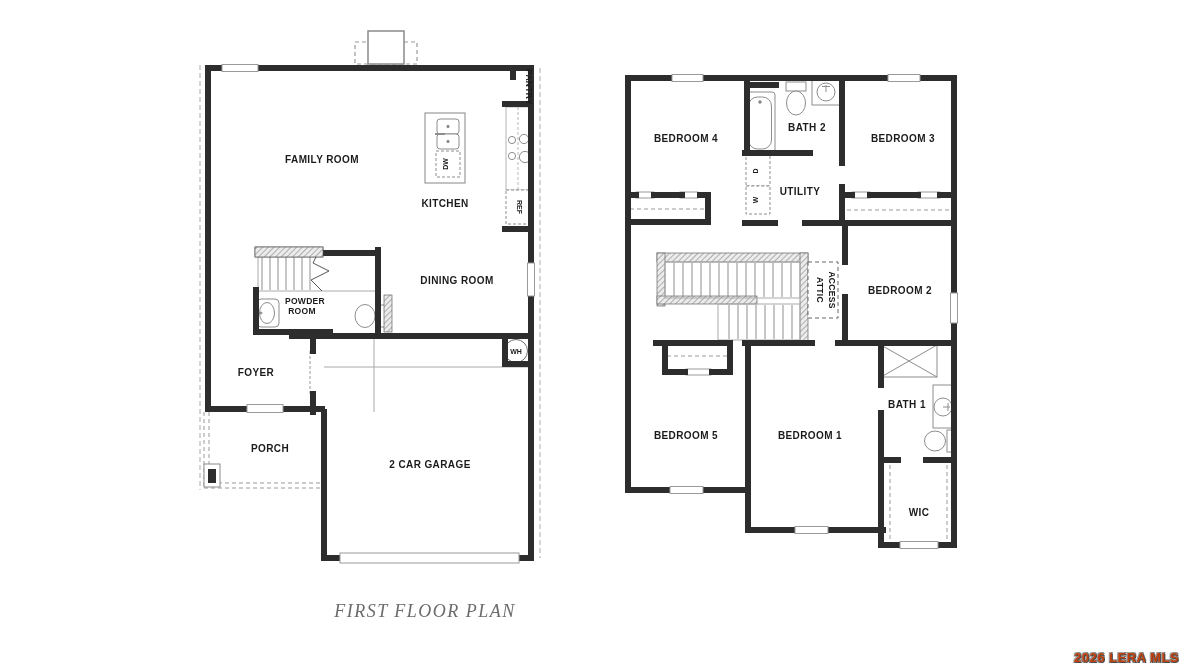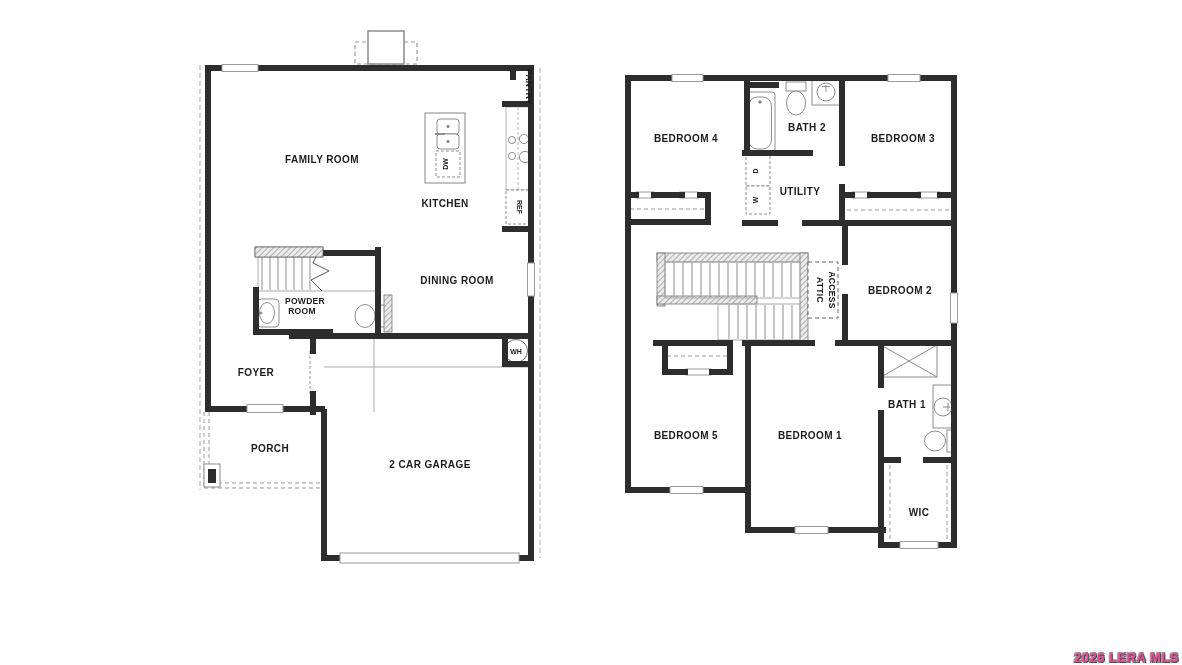--- a/index.html
+++ b/index.html
@@ -5,21 +5,21 @@
   html,body{margin:0;padding:0;background:#fff;}
   #stage{position:relative;width:1182px;height:665px;background:#ffffff;overflow:hidden;
          font-family:"Liberation Sans",sans-serif;}
   svg{position:absolute;left:0;top:0;}
   .lbl{font:bold 10px "Liberation Sans",sans-serif;fill:#1b1b1b;letter-spacing:.4px;}
   .lbl-sm{font:bold 8.5px "Liberation Sans",sans-serif;fill:#1b1b1b;letter-spacing:.3px;}
   .lbl-xs{font:bold 7px "Liberation Sans",sans-serif;fill:#1b1b1b;}
   .caption{position:absolute;top:601px;transform:translateX(-50%);
            font:italic 18px "Liberation Serif",serif;color:#6b6b6b;letter-spacing:1.5px;white-space:nowrap;}
   .watermark{position:absolute;right:3px;bottom:0px;
-             font:bold 13px "Liberation Sans",sans-serif;color:#ec4899;letter-spacing:.5px;
+             font:bold 13px "Liberation Sans",sans-serif;color:#c2410c;letter-spacing:.5px;
              text-shadow:1px 1px 0 #4a4a4a,-1px -1px 0 #a0a0a0,1px -1px 0 #787878,-1px 1px 0 #787878;}
 </style>
 </head>
 <body>
 
 <div id="stage">
 
 <svg width="1182" height="665" viewBox="0 0 1182 665">
   <defs>
     <pattern id="hatch" width="4" height="4" patternUnits="userSpaceOnUse" patternTransform="rotate(45)">
@@ -266,16 +266,17 @@
     <text class="lbl-sm" x="817" y="290" text-anchor="middle" transform="rotate(90 817 290)">ATTIC</text>
     <text class="lbl-sm" x="829" y="290" text-anchor="middle" transform="rotate(90 829 290)">ACCESS</text>
     <text class="lbl" x="900" y="294" text-anchor="middle">BEDROOM 2</text>
     <text class="lbl" x="686" y="439" text-anchor="middle">BEDROOM 5</text>
     <text class="lbl" x="810" y="439" text-anchor="middle">BEDROOM 1</text>
     <text class="lbl" x="907" y="408" text-anchor="middle">BATH 1</text>
     <text class="lbl" x="919" y="516" text-anchor="middle">WIC</text>
   </g>
 </svg>
 
+<div class="caption" style="left:425px">FIRST FLOOR PLAN</div>
 
 <div class="watermark">2026 LERA MLS</div>
 
 </div>
 
 </body></html>

